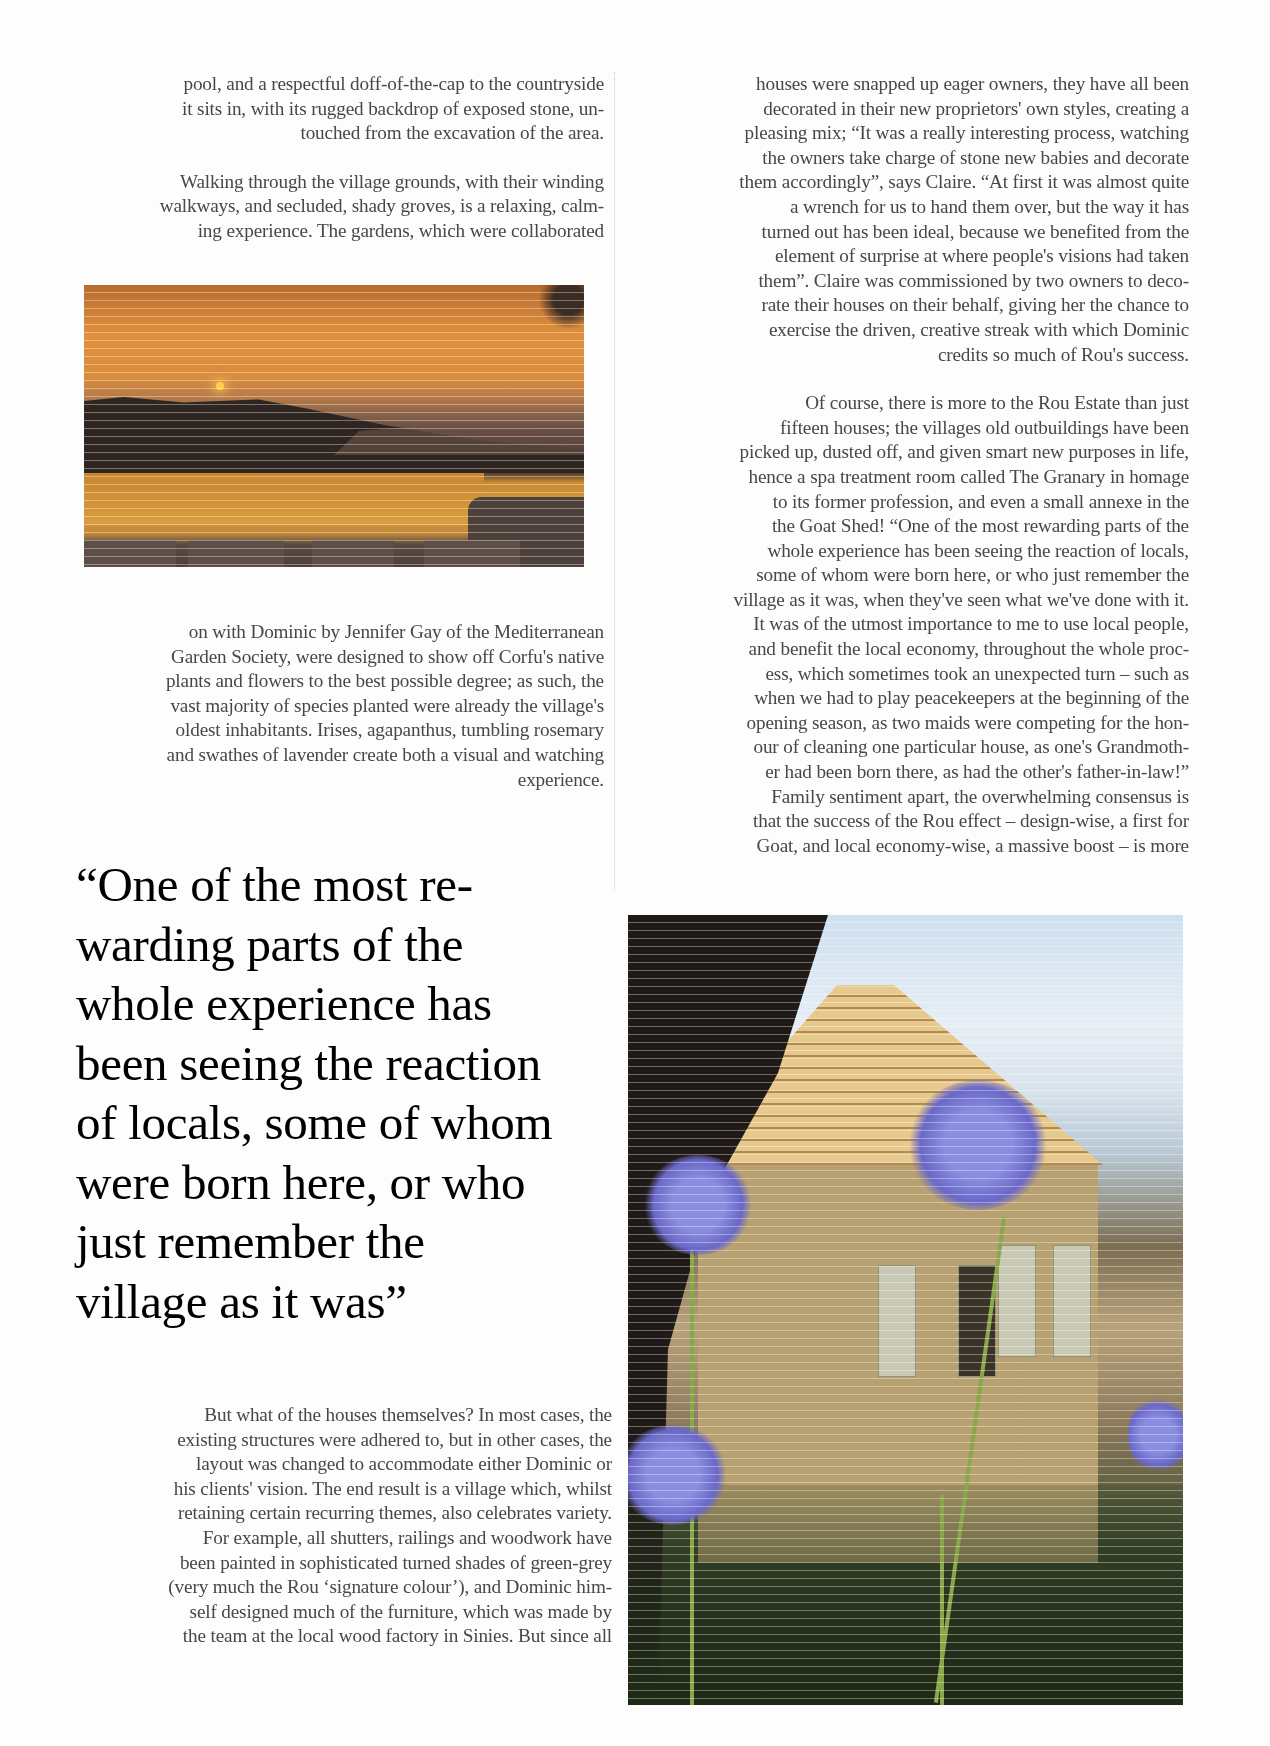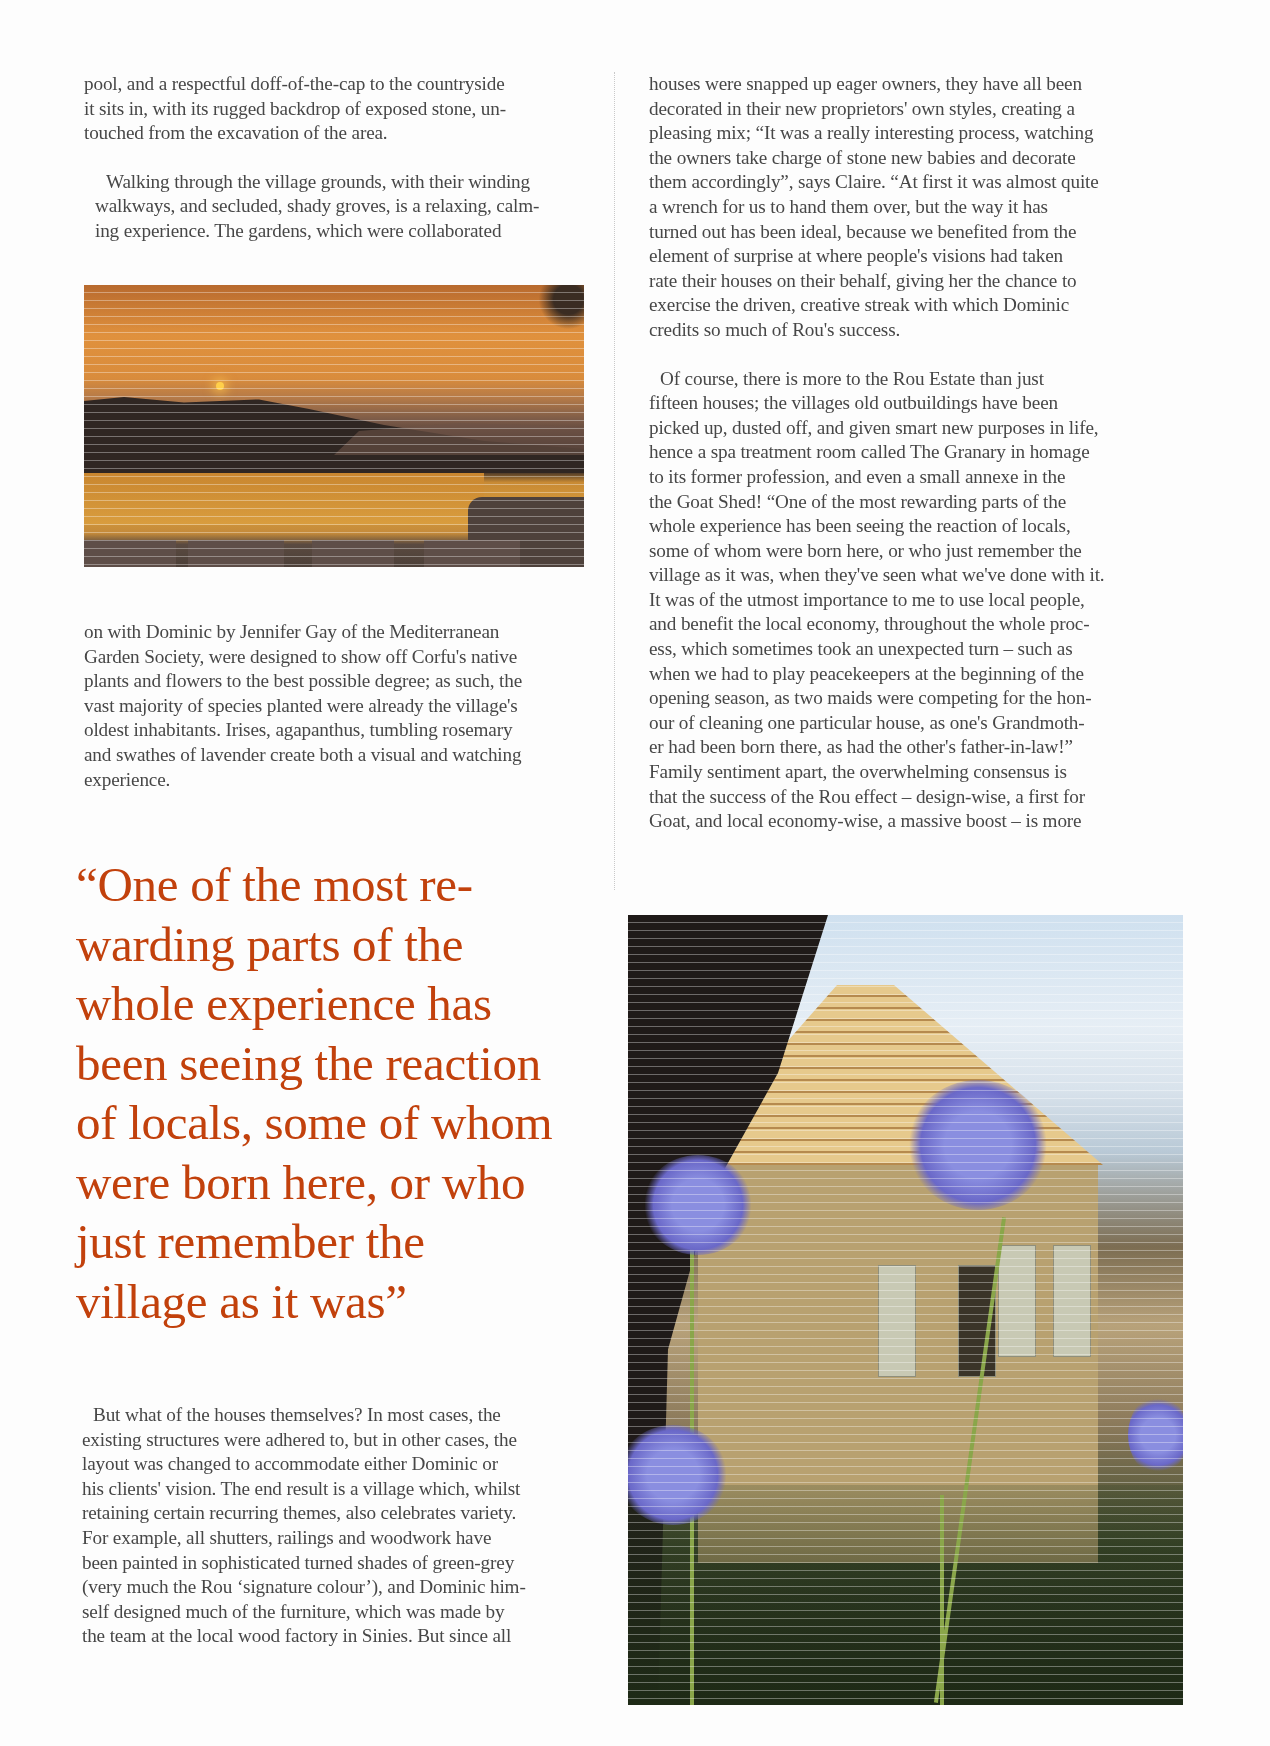--- a/index.html
+++ b/index.html
@@ -1,26 +1,26 @@
 <!DOCTYPE html>
 <html><head>
 <meta charset="utf-8">
 <style>
   html, body { margin:0; padding:0; }
   body { width:1270px; height:1746px; background:#ffffff; position:relative; overflow:hidden;
          font-family:"Liberation Serif","DejaVu Serif",serif; color:#474747; }
   .page { position:absolute; left:0; top:0; width:1270px; height:1746px; background:#fdfdfd; }
-  .col { position:absolute; }
+  .col { position:absolute;text-align:right; }
   .body-text p { margin:0; font-size:19.2px; line-height:24.6px; letter-spacing:-0.15px; }
   .body-text p.indent { text-indent:11px; }
   .gap { height:24px; }
   .line { display:block; white-space:nowrap; }
   .rule { position:absolute; left:614px; top:72px; width:0; height:818px; border-left:1px dotted #c9c9c9; }
   .quote { position:absolute; left:76px; top:855px; width:540px; }
-  .quote .qline { display:block; white-space:nowrap; font-size:49px; line-height:59.5px; color:#c2410c; letter-spacing:-0.3px; }
+  .quote .qline { display:block; white-space:nowrap; font-size:49px; line-height:59.5px; color:#000000; letter-spacing:-0.3px; }
   .img { position:absolute; overflow:hidden; }
   .scan { position:absolute; inset:0;
     background:repeating-linear-gradient(to bottom, rgba(255,255,255,0) 0px, rgba(255,255,255,0) 7px, rgba(255,255,255,0.35) 7px, rgba(255,255,255,0.35) 8px); }
   
   .sunset { left:84px; top:285px; width:500px; height:282px;
     background:linear-gradient(to bottom, #b86a2e 0%, #e0913d 18%, #d98c3c 33%, #b57a48 40%, #7a5a48 48%, #3b2e2a 58%, #3a2d26 66%, #c88a34 70%, #d89c3c 80%, #c48a3a 88%, #5a4a40 92%, #4c3f38 100%); }
   .sun { position:absolute; left:132px; top:97px; width:8px; height:8px; border-radius:50%; background:#ffcf4a; box-shadow:0 0 10px 4px rgba(255,200,80,0.6); }
   .hill { position:absolute; left:0; top:108px; width:500px; height:80px; background:#2f2622;
     clip-path:polygon(0 10%, 8% 5%, 20% 12%, 35% 8%, 45% 20%, 60% 40%, 80% 60%, 100% 70%, 100% 100%, 0 100%); }
   .hill2 { position:absolute; left:0; top:130px; width:500px; height:40px; background:#6e5448; opacity:.6;
@@ -118,20 +118,21 @@
   <div class="col body-text" style="left:631px; top:72px; width:540px;margin-left:18px;">
     <p>
       <span class="line">houses were snapped up eager owners, they have all been</span>
       <span class="line">decorated in their new proprietors' own styles, creating a</span>
       <span class="line">pleasing mix; “It was a really interesting process, watching</span>
       <span class="line">the owners take charge of stone new babies and decorate</span>
       <span class="line">them accordingly”, says Claire. “At first it was almost quite</span>
       <span class="line">a wrench for us to hand them over, but the way it has</span>
       <span class="line">turned out has been ideal, because we benefited from the</span>
       <span class="line">element of surprise at where people's visions had taken</span>
+      <span class="line">them”. Claire was commissioned by two owners to deco-</span>
       <span class="line">rate their houses on their behalf, giving her the chance to</span>
       <span class="line">exercise the driven, creative streak with which Dominic</span>
       <span class="line">credits so much of Rou's success.</span>
     </p>
     <div class="gap"></div>
     <p>
       <span class="line" style="padding-left:11px">Of course, there is more to the Rou Estate than just</span>
       <span class="line">fifteen houses; the villages old outbuildings have been</span>
       <span class="line">picked up, dusted off, and given smart new purposes in life,</span>
       <span class="line">hence a spa treatment room called The Granary in homage</span>

